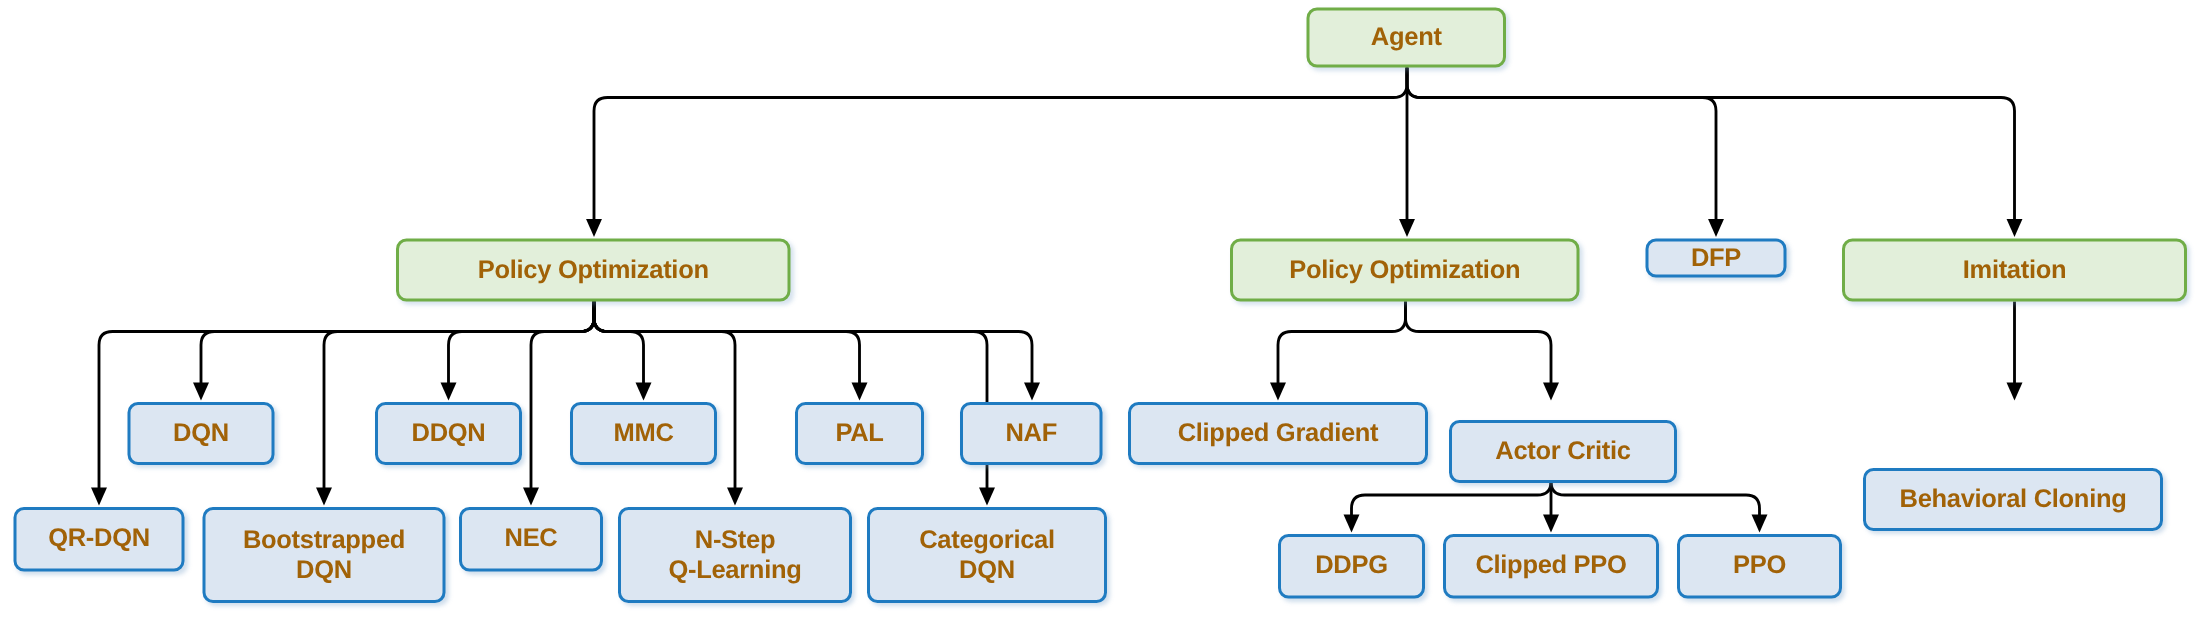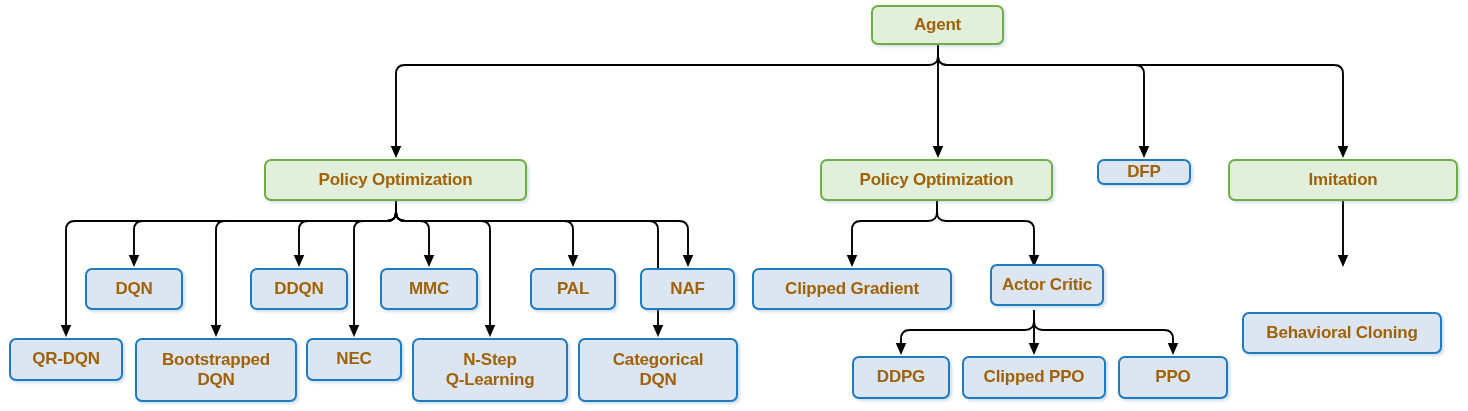--- a/index.html
+++ b/index.html
@@ -116,21 +116,21 @@
       </div>
       <div class="node blue" style="left: 530px; top: 268px; width: 86px; height: 42px;">
         <span class="nlabel">PAL</span>
       </div>
       <div class="node blue" style="left: 640px; top: 268px; width: 95px; height: 42px;">
         <span class="nlabel">NAF</span>
       </div>
       <div class="node blue" style="left: 752px; top: 268px; width: 200px; height: 42px;">
         <span class="nlabel">Clipped Gradient</span>
       </div>
-      <div class="node blue" style="left: 966px; top: 264px; width: 114px; height: 42px; margin-left: 24px;">
+      <div class="node blue" style="left: 966px; top: 280px; width: 152px; height: 42px;">
         <span class="nlabel">Actor Critic</span>
       </div>
       <div class="node blue" style="left: 1242px; top: 268px; width: 200px; height: 42px; margin-top: 44px;">
         <span class="nlabel">Behavioral Cloning</span>
       </div>
       <div class="node blue" style="left: 9px; top: 338px; width: 114px; height: 43px;">
         <span class="nlabel">QR-DQN</span>
       </div>
       <div class="node blue" style="left: 135px; top: 338px; width: 162px; height: 64px;">
         <span class="nlabel">Bootstrapped

